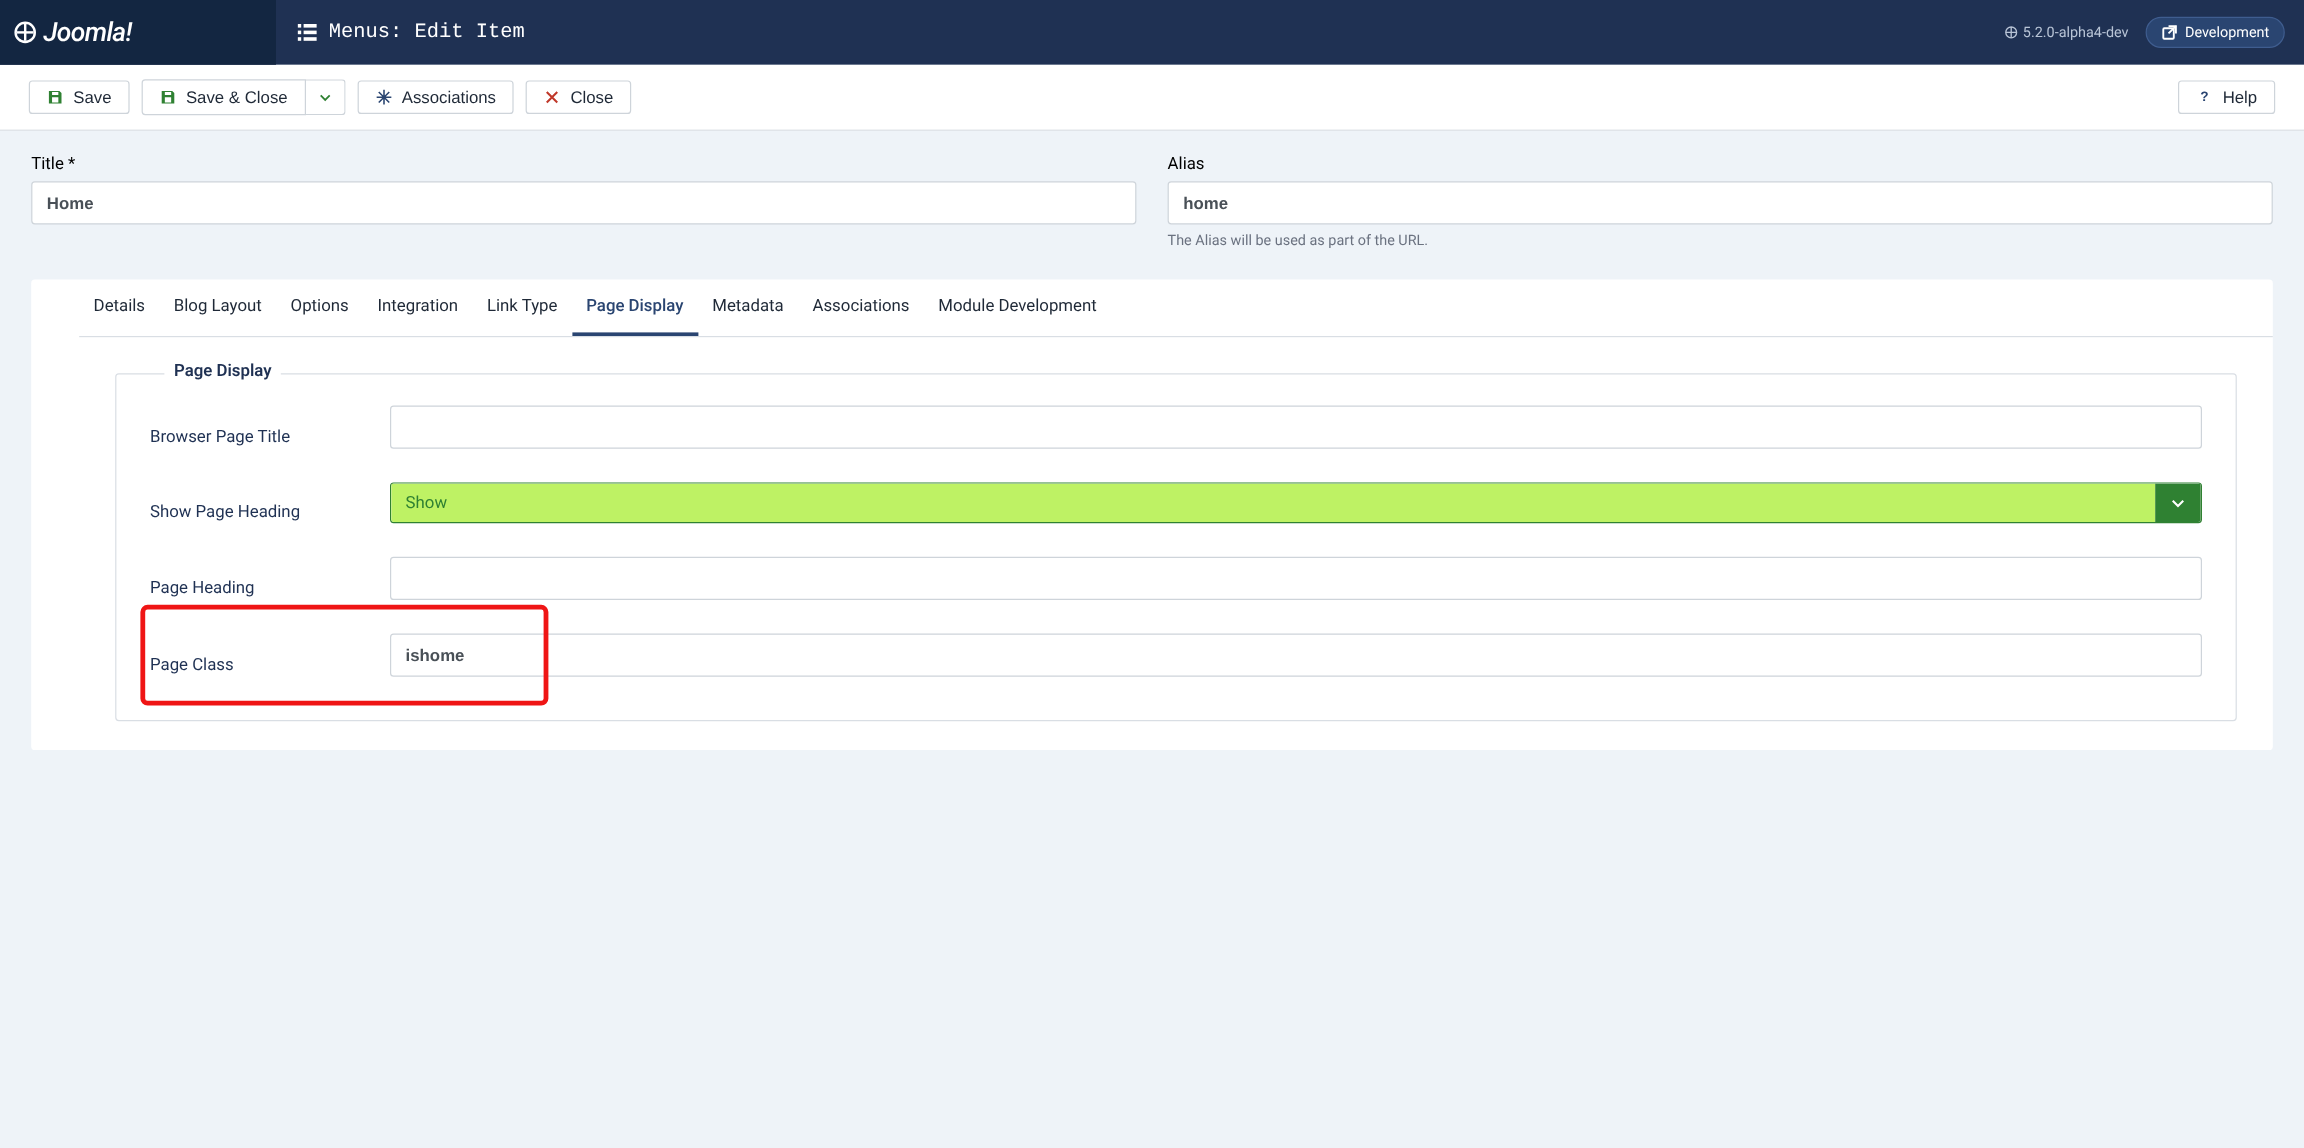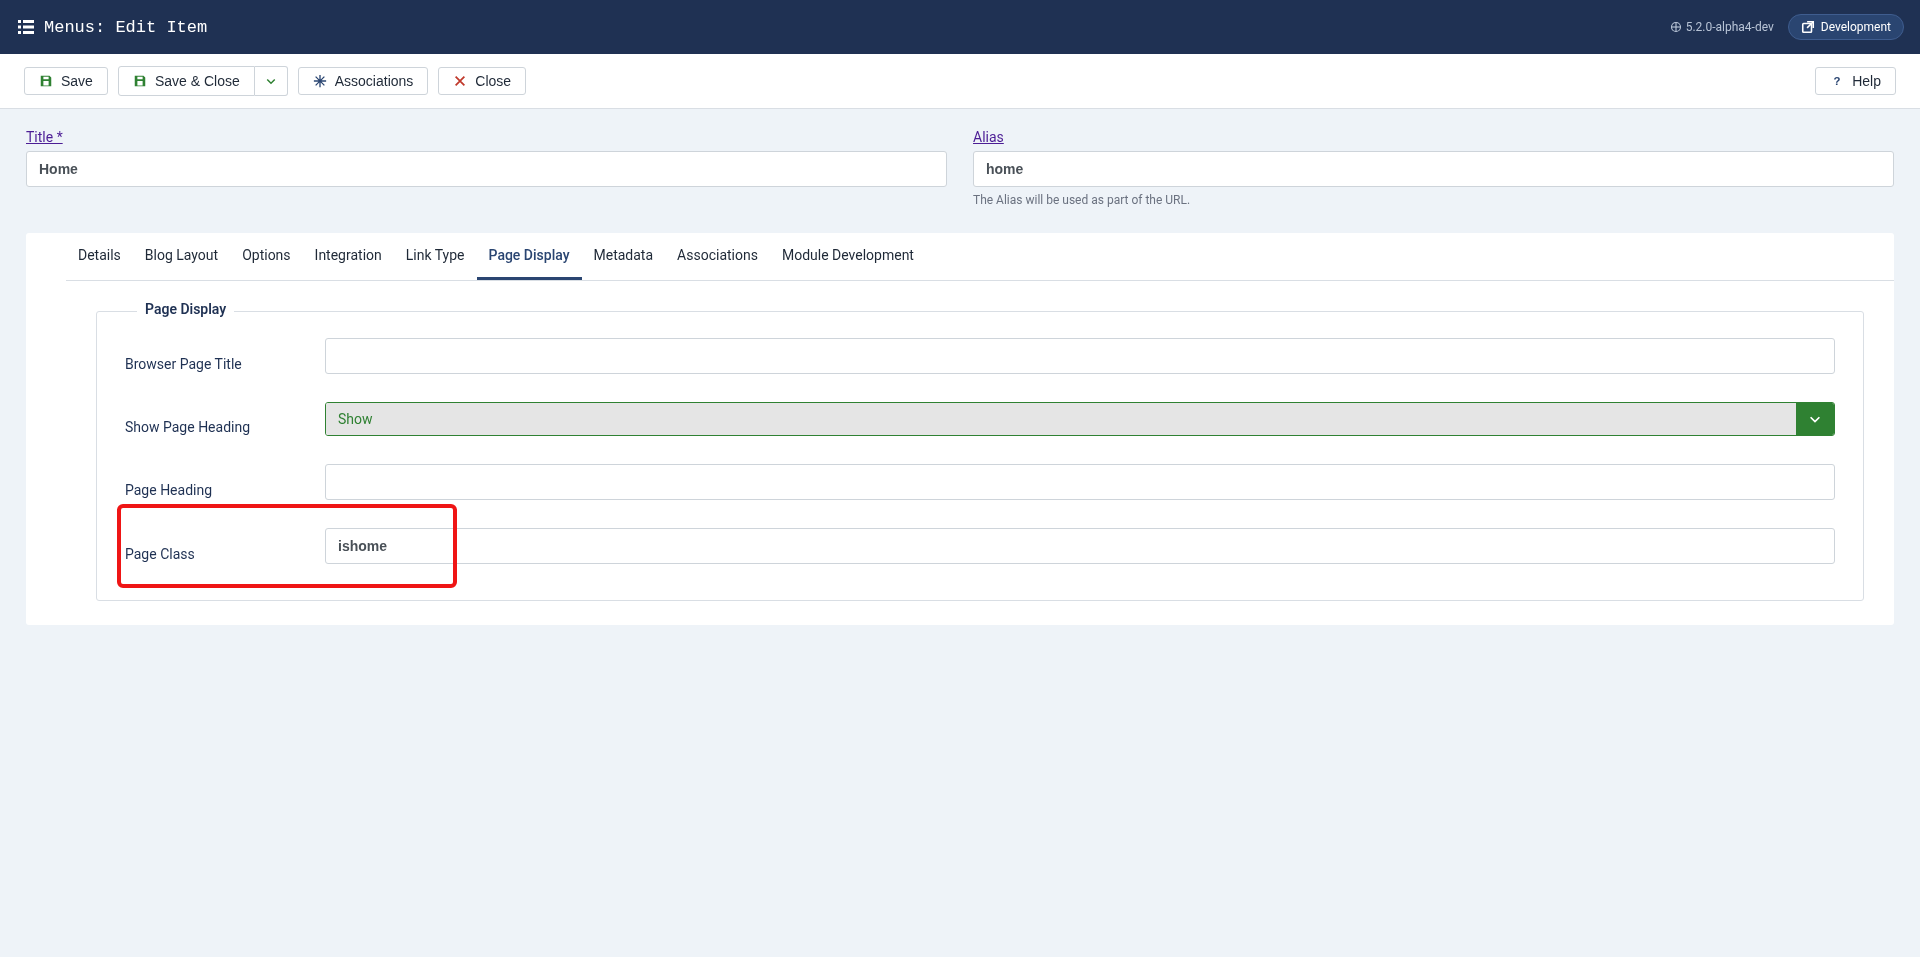--- a/index.html
+++ b/index.html
@@ -26,47 +26,51 @@
 .toolbar-spacer { flex:1; }
 .ic { width:14px; height:14px; display:inline-block; }
 .ic-save { color:#2f8132; }
 .ic-close { color:#c0392b; }
 .ic-assoc { color:#2a4571; }
 .ic-help { color:#2a4571; }
 
 .form-area { padding:20px 26px; }
 .row { display:flex; gap:26px; }
 .col { flex:1; display:flex; flex-direction:column; }
-.label { font-size:14px; color:#4c1d95; margin-bottom:6px;text-decoration:underline; }
+.label { font-size:14px; color:#000000; margin-bottom:6px; }
 .input { width:100%; height:36px; border:1px solid #ced4da; border-radius:3px; background:#fff; padding:0 12px; font-size:14px; color:#495057;font-weight:bold; }
 .hint { font-size:12px; color:#6b7280; margin-top:6px; }
 
 .tabs-panel { background:#fff; border-radius:3px; margin:6px 26px 26px; padding-bottom:24px;padding-left:40px; }
 .tabs { display:flex; border-bottom:1px solid #d9dee4; }
 .tab { padding:14px 12px; font-size:14px; color:#1f2937; cursor:pointer; border-bottom:3px solid transparent; }
 .tab.active { color:#2a4571; border-bottom-color:#2a4571; font-weight:500; }
 
 .fieldset { border:1px solid #d9dee4; border-radius:3px; margin:30px 30px 0; padding:26px 28px 36px; position:relative; }
 .fieldset-legend { position:absolute; top:-11px; left:40px; background:#fff; padding:0 8px; font-size:14px; font-weight:600; color:#1f3153; }
 .field-row { display:flex; align-items:center; margin-bottom:28px; }
 .field-row:last-child { margin-bottom:0; }
 .field-label { width:200px; color:#1f3153; font-size:14px;margin-top:16px; }
 .field-control { flex:1; }
 .select-wrap { display:flex; border:1px solid #2f8132; border-radius:3px; overflow:hidden; }
-.select-display { flex:1; padding:8px 12px; color:#2f8132; font-size:14px; background:#e5e5e5; }
+.select-display { flex:1; padding:8px 12px; color:#2f8132; font-size:14px; background:#bef264; }
 .select-caret { width:38px; background:#2f8132; display:flex; align-items:center; justify-content:center; color:#fff; cursor:pointer; }
 
 .highlight-box { position:absolute; border:4px solid #ef1515; border-radius:6px; pointer-events:none; }
 
 svg { display:block; }
 </style>
 </head>
 <body>
 
 <div class="header">
+  <div class="logo-area">
+    <span class="logo-ball"></span>
+    <span class="logo-text">Joomla!</span>
+  </div>
   <div class="page-title-area">
     <span class="list-icon">
       <svg viewBox="0 0 16 16" fill="currentColor">
           <rect x="0" y="1" width="3" height="3"></rect>
           <rect x="5" y="1" width="11" height="3"></rect>
           <rect x="0" y="6.5" width="3" height="3"></rect>
           <rect x="5" y="6.5" width="11" height="3"></rect>
           <rect x="0" y="12" width="3" height="3"></rect>
           <rect x="5" y="12" width="11" height="3"></rect>
         </svg>

